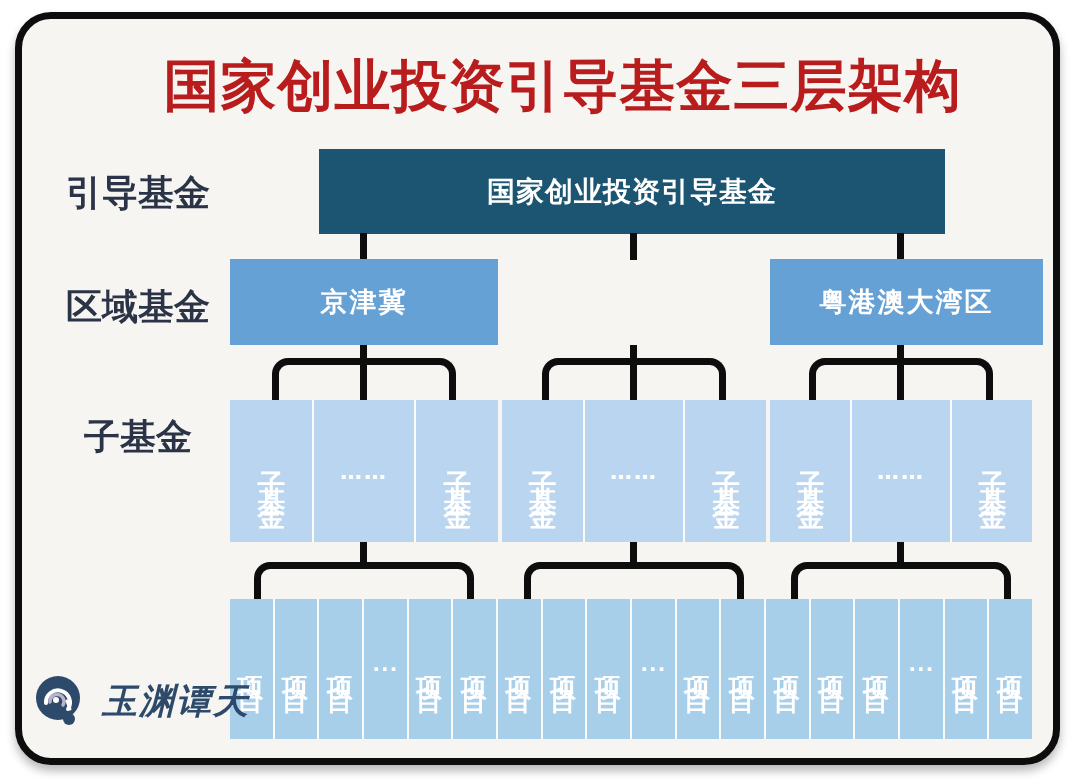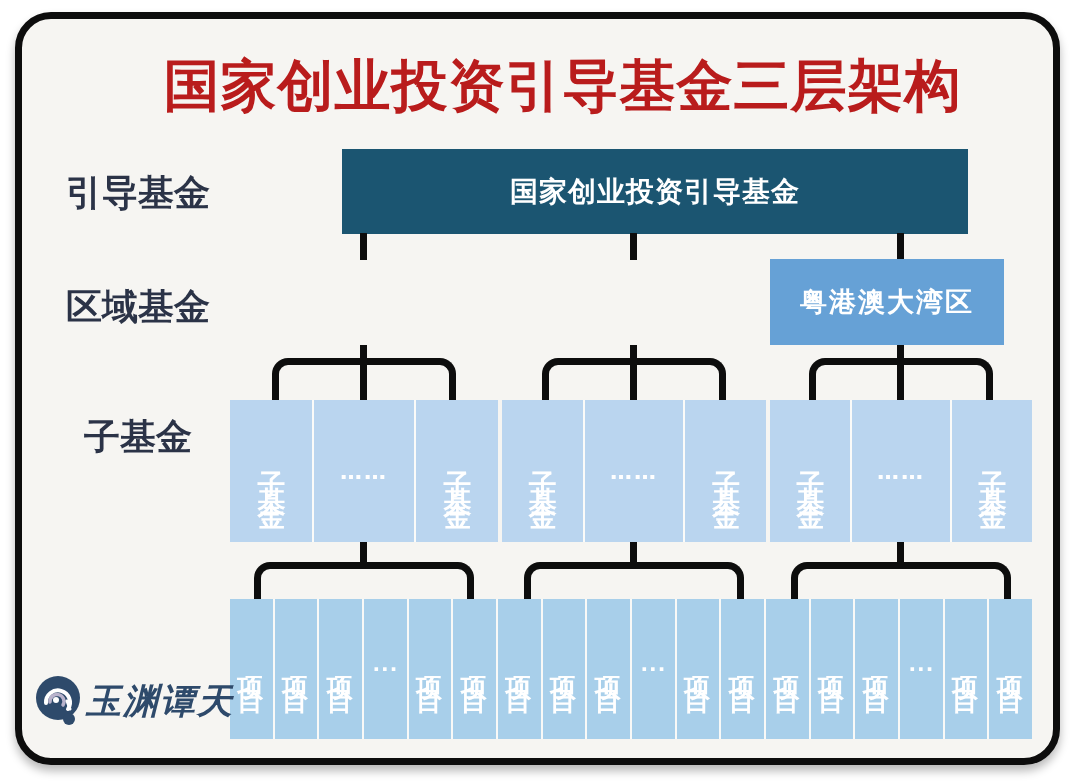--- a/index.html
+++ b/index.html
@@ -11,29 +11,29 @@
   .title{position:absolute;left:60px;right:10px;top:30px;margin:0;
          font-size:56px;font-weight:900;letter-spacing:1px;color:#b91c1c;
          text-align:center;white-space:nowrap;}
   .side-label{position:absolute;left:25px;width:182px;text-align:center;
               font-size:36px;font-weight:900;color:#2b3347;white-space:nowrap;}
   #lbl-guide{top:150px;}
   #lbl-regional{top:264px;}
   #lbl-subfund{top:394px;}
 
   .guide-box{position:absolute;left:297px;top:130px;width:626px;height:85px;
-             display:flex;align-items:center;justify-content:center;margin-left:23px;}
+             display:flex;align-items:center;justify-content:center;}
   .guide-box span{color:#fff;font-size:28px;font-weight:700;letter-spacing:1px;}
 
   .region-box{position:absolute;top:240px;height:86px;
               display:flex;align-items:center;justify-content:center;}
   .region-box span{color:#fff;font-size:27px;font-weight:700;letter-spacing:2px;}
   #region-1{left:208px;width:268px;}
   #region-2{left:480px;width:264px;}
-  #region-3{left:748px;width:234px;text-align:right;}
+  #region-3{left:748px;width:273px;text-align:right;}
 
   .stem{position:absolute;width:7px;background:#0d0d0d;}
   .bracket{position:absolute;height:42px;border:7px solid #0d0d0d;border-bottom:none;
            border-radius:16px 16px 0 0;background:transparent;}
 
   
   #stem-a1{left:338px;top:214px;height:27px;}
   #stem-a2{left:608px;top:214px;height:27px;}
   #stem-a3{left:875px;top:214px;height:27px;}
   
@@ -63,21 +63,21 @@
   .vtext{writing-mode:vertical-lr;text-orientation:upright;
          color:#fff;font-weight:700;white-space:nowrap;}
   .sf-cell .vtext{font-size:28px;letter-spacing:15px;}
 
   .strip{position:absolute;left:208px;top:580px;width:802px;height:140px;
          display:flex;gap:2px;background:rgba(255,255,255,.38);}
   .proj-cell{flex:1 1 0;background:#a8cfea;display:flex;align-items:center;justify-content:center;}
   .proj-cell .vtext{font-size:26px;letter-spacing:14px;}
   .proj-cell.dots span{color:#fff;font-size:20px;font-weight:700;letter-spacing:1px;}
 
-  .brand{position:absolute;left:14px;top:656px;display:flex;align-items:center;gap:4px;}
+  .brand{position:absolute;left:14px;top:656px;display:flex;align-items:center;gap:20px;}
   .brand-text{font-family:"DejaVu Serif",serif;font-style:italic;font-weight:700;
               font-size:35px;color:#2e4a6b;white-space:nowrap;letter-spacing:2px;}
 </style>
 </head>
 <body>
 
 <div class="page">
   <div class="card">
 
     <h1 class="title">国家创业投资引导基金三层架构</h1>
@@ -87,20 +87,23 @@
     <div class="side-label" id="lbl-subfund">子基金</div>
 
     <div class="guide-box" style="background:#1b5571">
       <span>国家创业投资引导基金</span>
     </div>
 
     <div class="stem" id="stem-a1"></div>
     <div class="stem" id="stem-a2"></div>
     <div class="stem" id="stem-a3"></div>
 
+    <div class="region-box" id="region-1" style="background:#66a1d6">
+      <span>京津冀</span>
+    </div>
     <div class="region-box" id="region-3" style="background:#66a1d6">
       <span>粤港澳大湾区</span>
     </div>
 
     <div class="stem" id="stem-b1"></div>
     <div class="stem" id="stem-b2"></div>
     <div class="stem" id="stem-b3"></div>
     <div class="bracket" id="brk-b1"></div>
     <div class="bracket" id="brk-b2"></div>
     <div class="bracket" id="brk-b3"></div>

